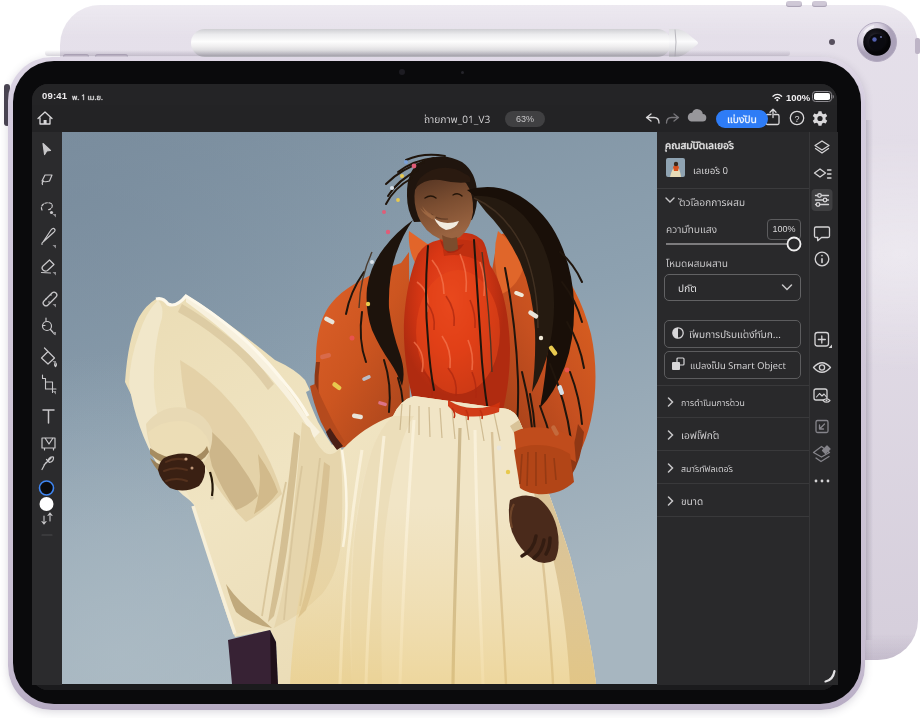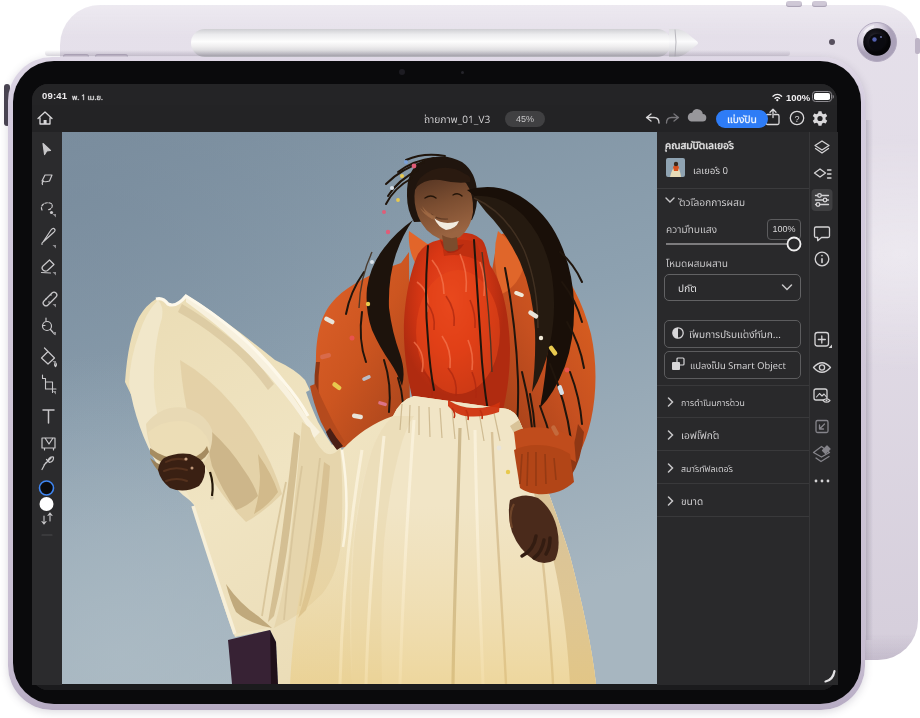--- a/index.html
+++ b/index.html
@@ -101,21 +101,21 @@
  </g>
  <text x="762.5" y="16.5" font-size="9" fill="#d9d8da" font-family="Liberation Sans">?</text>
  <g fill="#d9d8da">
         <path d="M786.5 6.2 h3 l0.5 2.2 a5.5 5.5 0 0 1 1.5 0.85 l2.2-0.75 1.5 2.6 -1.7 1.5a5.5 5.5 0 0 1 0 1.75 l1.7 1.5 -1.5 2.6 -2.2-0.75 a5.5 5.5 0 0 1 -1.5 0.85 l-0.5 2.2 h-3 l-0.5-2.2 a5.5 5.5 0 0 1 -1.5-0.85 l-2.2 0.75 -1.5-2.6 1.7-1.5 a5.5 5.5 0 0 1 0-1.75 l-1.7-1.5 1.5-2.6 2.2 0.75 a5.5 5.5 0 0 1 1.5-0.85 z" fill-rule="evenodd"></path>
         <circle cx="788" cy="13.5" r="2.6" fill="#242426"></circle>
       </g>
 </svg>
 <svg class="abs" style="left:420px;top:108px;" width="74" height="25">
       <path transform="translate(4,15)" d="M2.0 0.1Q1.7 0.1 1.4 0.0Q1.2 -0.1 1.0 -0.3Q0.9 -0.5 0.9 -1.0L0.9 -2.0Q0.9 -2.6 1.1 -2.9Q1.4 -3.2 1.8 -3.3L1.8 -3.3L0.7 -3.7L0.7 -4.1Q0.7 -4.5 0.9 -4.9Q1.2 -5.2 1.7 -5.5Q2.2 -5.7 3.0 -5.7Q3.6 -5.7 4.1 -5.5Q4.7 -5.3 5.0 -4.9Q5.3 -4.4 5.3 -3.8L5.3 0.0L4.4 0.0L4.4 -3.7Q4.4 -4.3 4.0 -4.6Q3.6 -4.9 3.0 -4.9Q2.3 -4.9 2.0 -4.7Q1.6 -4.4 1.6 -4.0L2.8 -3.5L2.7 -3.0Q2.3 -3.0 2.0 -2.8Q1.8 -2.6 1.8 -2.1L1.8 -1.1Q1.8 -0.8 1.9 -0.7Q2.0 -0.6 2.2 -0.6Q2.3 -0.6 2.4 -0.7Q2.5 -0.7 2.6 -0.7L2.7 -0.0Q2.5 0.0 2.3 0.1Q2.2 0.1 2.0 0.1ZM0.9 -6.5L0.9 -8.6L1.8 -8.6L1.8 -6.5ZM8.5 0.0L8.5 -4.0Q8.5 -4.5 8.3 -4.7Q8.1 -4.9 7.5 -4.9Q7.2 -4.9 6.8 -4.8Q6.5 -4.7 6.2 -4.6L6.2 -5.4Q6.4 -5.5 6.8 -5.6Q7.2 -5.7 7.7 -5.7Q8.2 -5.7 8.6 -5.5Q9.0 -5.4 9.2 -5.0Q9.4 -4.7 9.4 -4.1L9.4 0.0ZM13.2 0.1Q12.4 0.1 11.9 -0.1Q11.4 -0.3 11.2 -0.7Q11.0 -1.1 11.0 -1.6Q11.0 -2.1 11.1 -2.4Q11.3 -2.7 11.5 -2.8Q11.7 -2.9 11.9 -3.0L11.9 -3.0Q11.7 -3.1 11.5 -3.2Q11.2 -3.4 11.1 -3.6Q11.0 -3.9 11.0 -4.3Q11.0 -4.6 11.1 -4.9Q11.3 -5.2 11.6 -5.5Q12.0 -5.7 12.6 -5.7Q12.9 -5.7 13.1 -5.6Q13.4 -5.6 13.5 -5.5L13.4 -4.8Q13.3 -4.8 13.1 -4.9Q12.9 -4.9 12.7 -4.9Q12.3 -4.9 12.1 -4.7Q11.9 -4.5 11.9 -4.2Q11.9 -3.8 12.1 -3.6Q12.2 -3.5 12.5 -3.4Q12.8 -3.3 13.1 -3.3L13.3 -3.3L13.3 -2.7L13.1 -2.7Q12.5 -2.7 12.2 -2.5Q11.9 -2.2 11.9 -1.7Q11.9 -1.4 12.0 -1.2Q12.1 -0.9 12.4 -0.8Q12.7 -0.7 13.2 -0.7Q13.8 -0.7 14.1 -0.8Q14.3 -0.9 14.5 -1.2Q14.6 -1.5 14.6 -1.9L14.6 -5.6L15.5 -5.6L15.5 -1.9Q15.5 -0.8 14.9 -0.4Q14.4 0.1 13.2 0.1ZM17.2 0.1Q17.0 0.1 16.9 0.1Q16.7 0.0 16.5 -0.0L16.6 -0.7Q16.7 -0.7 16.8 -0.6Q16.9 -0.6 16.9 -0.6Q17.1 -0.6 17.2 -0.7Q17.2 -0.8 17.2 -1.0L17.2 -2.0Q17.2 -2.6 17.5 -2.9Q17.7 -3.2 18.2 -3.3L18.2 -3.3L17.0 -3.7L17.0 -4.1Q17.0 -4.5 17.3 -4.9Q17.5 -5.2 18.1 -5.5Q18.6 -5.7 19.3 -5.7Q19.9 -5.7 20.5 -5.5Q21.0 -5.3 21.3 -4.9Q21.6 -4.4 21.6 -3.8L21.6 0.0L20.7 0.0L20.7 -3.7Q20.7 -4.3 20.3 -4.6Q19.9 -4.9 19.3 -4.9Q18.7 -4.9 18.3 -4.7Q17.9 -4.4 17.9 -4.0L19.1 -3.5L19.0 -3.0Q18.6 -3.0 18.4 -2.7Q18.2 -2.5 18.2 -2.0L18.2 -1.0Q18.2 -0.3 17.9 -0.1Q17.6 0.1 17.2 0.1ZM24.9 0.0L24.9 -4.0Q24.9 -4.5 24.6 -4.7Q24.4 -4.9 23.9 -4.9Q23.5 -4.9 23.2 -4.8Q22.8 -4.7 22.6 -4.6L22.6 -5.4Q22.8 -5.5 23.1 -5.6Q23.5 -5.7 24.0 -5.7Q24.6 -5.7 25.0 -5.5Q25.3 -5.4 25.6 -5.0Q25.8 -4.7 25.8 -4.1L25.8 0.0ZM28.0 0.0L27.0 -5.6L27.9 -5.6L28.3 -3.2Q28.4 -2.9 28.4 -2.4Q28.5 -1.9 28.6 -1.3L28.6 -1.3Q28.7 -1.7 28.8 -2.1Q28.9 -2.4 28.9 -2.7Q29.0 -3.0 29.1 -3.2L29.8 -5.6L30.5 -5.6L31.2 -3.2Q31.2 -3.0 31.3 -2.7Q31.4 -2.4 31.5 -2.1Q31.6 -1.7 31.7 -1.3L31.7 -1.3Q31.8 -1.9 31.8 -2.4Q31.9 -2.9 31.9 -3.2L32.3 -5.6L33.2 -5.6L32.2 0.0L31.4 0.0L30.4 -3.0Q30.4 -3.3 30.3 -3.6Q30.2 -3.8 30.2 -4.3L30.1 -4.3Q30.1 -4.0 30.0 -3.8Q30.0 -3.5 29.9 -3.4Q29.9 -3.2 29.8 -3.0L28.9 0.0ZM38.2 1.6L33.7 1.6L33.7 0.9L38.2 0.9ZM43.5 -3.6Q43.5 -2.8 43.4 -2.1Q43.2 -1.4 43.0 -0.9Q42.7 -0.4 42.2 -0.1Q41.8 0.1 41.1 0.1Q40.3 0.1 39.7 -0.3Q39.2 -0.8 38.9 -1.6Q38.7 -2.5 38.7 -3.6Q38.7 -4.8 38.9 -5.7Q39.2 -6.5 39.7 -6.9Q40.2 -7.4 41.1 -7.4Q41.9 -7.4 42.4 -6.9Q43.0 -6.5 43.2 -5.7Q43.5 -4.8 43.5 -3.6ZM39.6 -3.6Q39.6 -2.7 39.7 -2.0Q39.9 -1.3 40.2 -1.0Q40.5 -0.7 41.1 -0.7Q41.6 -0.7 42.0 -1.0Q42.3 -1.3 42.5 -2.0Q42.6 -2.7 42.6 -3.6Q42.6 -4.6 42.5 -5.3Q42.3 -6.0 42.0 -6.3Q41.6 -6.6 41.1 -6.6Q40.5 -6.6 40.2 -6.3Q39.9 -6.0 39.7 -5.3Q39.6 -4.6 39.6 -3.6ZM47.6 0.0L46.8 0.0L46.8 -5.1Q46.8 -5.4 46.8 -5.6Q46.8 -5.8 46.8 -6.0Q46.8 -6.1 46.8 -6.3Q46.6 -6.2 46.5 -6.1Q46.4 -6.0 46.2 -5.8L45.4 -5.1L44.9 -5.8L46.9 -7.3L47.6 -7.3ZM54.4 1.6L49.8 1.6L49.8 0.9L54.4 0.9ZM60.5 -7.3L57.9 0.0L57.0 0.0L54.4 -7.3L55.3 -7.3L57.0 -2.6Q57.1 -2.3 57.1 -2.0Q57.2 -1.8 57.3 -1.5Q57.4 -1.3 57.4 -1.0Q57.5 -1.3 57.5 -1.5Q57.6 -1.8 57.7 -2.0Q57.8 -2.3 57.9 -2.6L59.5 -7.3ZM65.5 -5.6Q65.5 -5.1 65.3 -4.7Q65.1 -4.4 64.8 -4.1Q64.4 -3.9 64.0 -3.8L64.0 -3.8Q64.9 -3.7 65.3 -3.2Q65.7 -2.8 65.7 -2.1Q65.7 -1.4 65.4 -0.9Q65.1 -0.5 64.5 -0.2Q63.9 0.1 62.9 0.1Q62.4 0.1 61.9 0.0Q61.4 -0.1 60.9 -0.3L60.9 -1.1Q61.4 -0.9 61.9 -0.8Q62.4 -0.7 62.9 -0.7Q63.9 -0.7 64.3 -1.0Q64.8 -1.4 64.8 -2.1Q64.8 -2.5 64.5 -2.8Q64.3 -3.1 63.8 -3.2Q63.4 -3.4 62.7 -3.4L62.0 -3.4L62.0 -4.1L62.8 -4.1Q63.4 -4.1 63.8 -4.3Q64.2 -4.5 64.4 -4.8Q64.6 -5.1 64.6 -5.5Q64.6 -6.0 64.2 -6.3Q63.9 -6.6 63.2 -6.6Q62.9 -6.6 62.5 -6.5Q62.2 -6.5 62.0 -6.3Q61.7 -6.2 61.4 -6.0L61.0 -6.6Q61.4 -6.9 61.9 -7.1Q62.5 -7.4 63.2 -7.4Q64.4 -7.4 64.9 -6.9Q65.5 -6.4 65.5 -5.6Z" fill="#d2d1d3"></path>
     </svg>
-<div class="abs" style="left:505px;top:111px;width:40px;height:16px;border-radius:8px;background:#404042;color:#c7c6c8;font-size:9px;text-align:center;line-height:16px;">45%</div>
+<div class="abs" style="left:505px;top:111px;width:40px;height:16px;border-radius:8px;background:#404042;color:#c7c6c8;font-size:9px;text-align:center;line-height:16px;">63%</div>
 <div class="abs" style="left:716px;top:110px;width:52px;height:17.5px;border-radius:9px;background:#2e7cf6;"></div>
 <svg class="abs" style="left:723px;top:108px;" width="38" height="25">
       <path transform="translate(4,15)" d="M2.1 0.1Q1.8 0.1 1.6 0.0Q1.3 -0.1 1.1 -0.3Q1.0 -0.5 1.0 -1.0L1.0 -5.6L1.9 -5.6L1.9 -1.1Q1.9 -0.8 2.0 -0.7Q2.1 -0.6 2.3 -0.6Q2.4 -0.6 2.5 -0.7Q2.6 -0.7 2.7 -0.7L2.8 -0.0Q2.6 0.0 2.4 0.1Q2.3 0.1 2.1 0.1ZM4.9 0.1Q4.6 0.1 4.3 0.0Q4.1 -0.1 3.9 -0.3Q3.8 -0.5 3.8 -1.0L3.8 -5.6L4.7 -5.6L4.7 -1.1Q4.7 -0.8 4.8 -0.7Q4.9 -0.6 5.1 -0.6Q5.2 -0.6 5.3 -0.7Q5.4 -0.7 5.5 -0.7L5.6 -0.0Q5.4 0.0 5.2 0.1Q5.0 0.1 4.9 0.1ZM8.8 0.1Q7.6 0.1 7.1 -0.4Q6.6 -1.0 6.6 -2.0L6.6 -5.6L7.5 -5.6L7.5 -2.0Q7.5 -1.3 7.8 -1.0Q8.2 -0.7 8.8 -0.7Q9.5 -0.7 9.9 -1.0Q10.2 -1.3 10.2 -2.0L10.2 -5.6L11.1 -5.6L11.1 -2.0Q11.1 -1.0 10.6 -0.4Q10.1 0.1 8.8 0.1ZM6.7 -6.5L6.7 -8.6L7.6 -8.6L7.6 -6.5ZM13.7 0.0L11.9 -5.6L12.9 -5.6L14.4 -0.8L14.5 -0.8Q14.7 -0.8 15.0 -0.9Q15.2 -1.0 15.4 -1.2Q15.7 -1.5 15.8 -2.0Q16.0 -2.6 16.0 -3.1Q16.0 -3.9 15.6 -4.4Q15.2 -4.9 14.5 -4.9Q14.4 -4.9 14.2 -4.9Q14.1 -4.8 14.0 -4.8L13.8 -5.5Q14.0 -5.6 14.2 -5.6Q14.4 -5.6 14.6 -5.6Q15.1 -5.6 15.5 -5.5Q15.9 -5.3 16.2 -5.0Q16.5 -4.7 16.7 -4.2Q16.9 -3.7 16.9 -3.0Q16.9 -2.2 16.6 -1.6Q16.4 -1.0 16.0 -0.6Q15.7 -0.3 15.3 -0.2Q14.8 0.0 14.2 0.0ZM20.5 0.1Q19.3 0.1 18.8 -0.4Q18.2 -1.0 18.2 -2.0L18.2 -5.6L19.1 -5.6L19.1 -2.0Q19.1 -1.3 19.5 -1.0Q19.8 -0.7 20.5 -0.7Q21.2 -0.7 21.5 -1.0Q21.8 -1.3 21.8 -2.0L21.8 -7.6L22.7 -7.6L22.7 -2.0Q22.7 -1.0 22.2 -0.4Q21.7 0.1 20.5 0.1ZM17.5 -6.5Q17.1 -6.5 16.9 -6.6Q16.6 -6.7 16.5 -6.9Q16.4 -7.1 16.4 -7.3Q16.4 -7.5 16.4 -7.6Q16.5 -7.8 16.5 -7.9L17.3 -7.8Q17.3 -7.8 17.3 -7.7Q17.2 -7.6 17.2 -7.5Q17.2 -7.4 17.3 -7.3Q17.4 -7.2 17.6 -7.2L20.2 -7.2L20.2 -6.5ZM26.3 0.1Q25.7 0.1 25.3 -0.1Q24.8 -0.3 24.6 -0.7Q24.4 -1.2 24.4 -1.9L24.4 -5.6L25.3 -5.6L25.3 -1.9Q25.3 -1.3 25.6 -1.0Q25.9 -0.7 26.5 -0.7Q27.2 -0.7 27.6 -1.1Q28.0 -1.6 28.0 -2.4L28.0 -5.6L28.9 -5.6L28.9 0.0L28.2 0.0L28.1 -0.8L28.1 -0.8Q27.9 -0.4 27.4 -0.2Q27.0 0.1 26.3 0.1Z" fill="#ffffff" stroke="#ffffff" stroke-width="0.3"></path>
     </svg>
 <div class="abs" style="left:32px;top:132px;width:30px;height:553px;background:#2b2b2d;"></div>
 <svg class="abs" style="left:32px;top:132px" width="30" height="553">
 <g stroke="#c9c8ca" fill="none" stroke-width="1.2" stroke-linecap="round" stroke-linejoin="round">
  <path d="M11 11.5 L18.5 18.5 L14.7 19 L12.6 22.5 Z" fill="#c9c8ca"></path>
  <path d="M10 49 l3-6 h7 l-2.5 6 q-4 1.5 -7.5 0 z m1.5 0 q-2 2 -1 3.5"></path>
  <path d="M10 78 q-1.5-3 1-5.5 q3-2.5 7-1.5 q3 1 2 4 q-1 2.5 -5 3" stroke-dasharray="2.5 1.6"></path>

